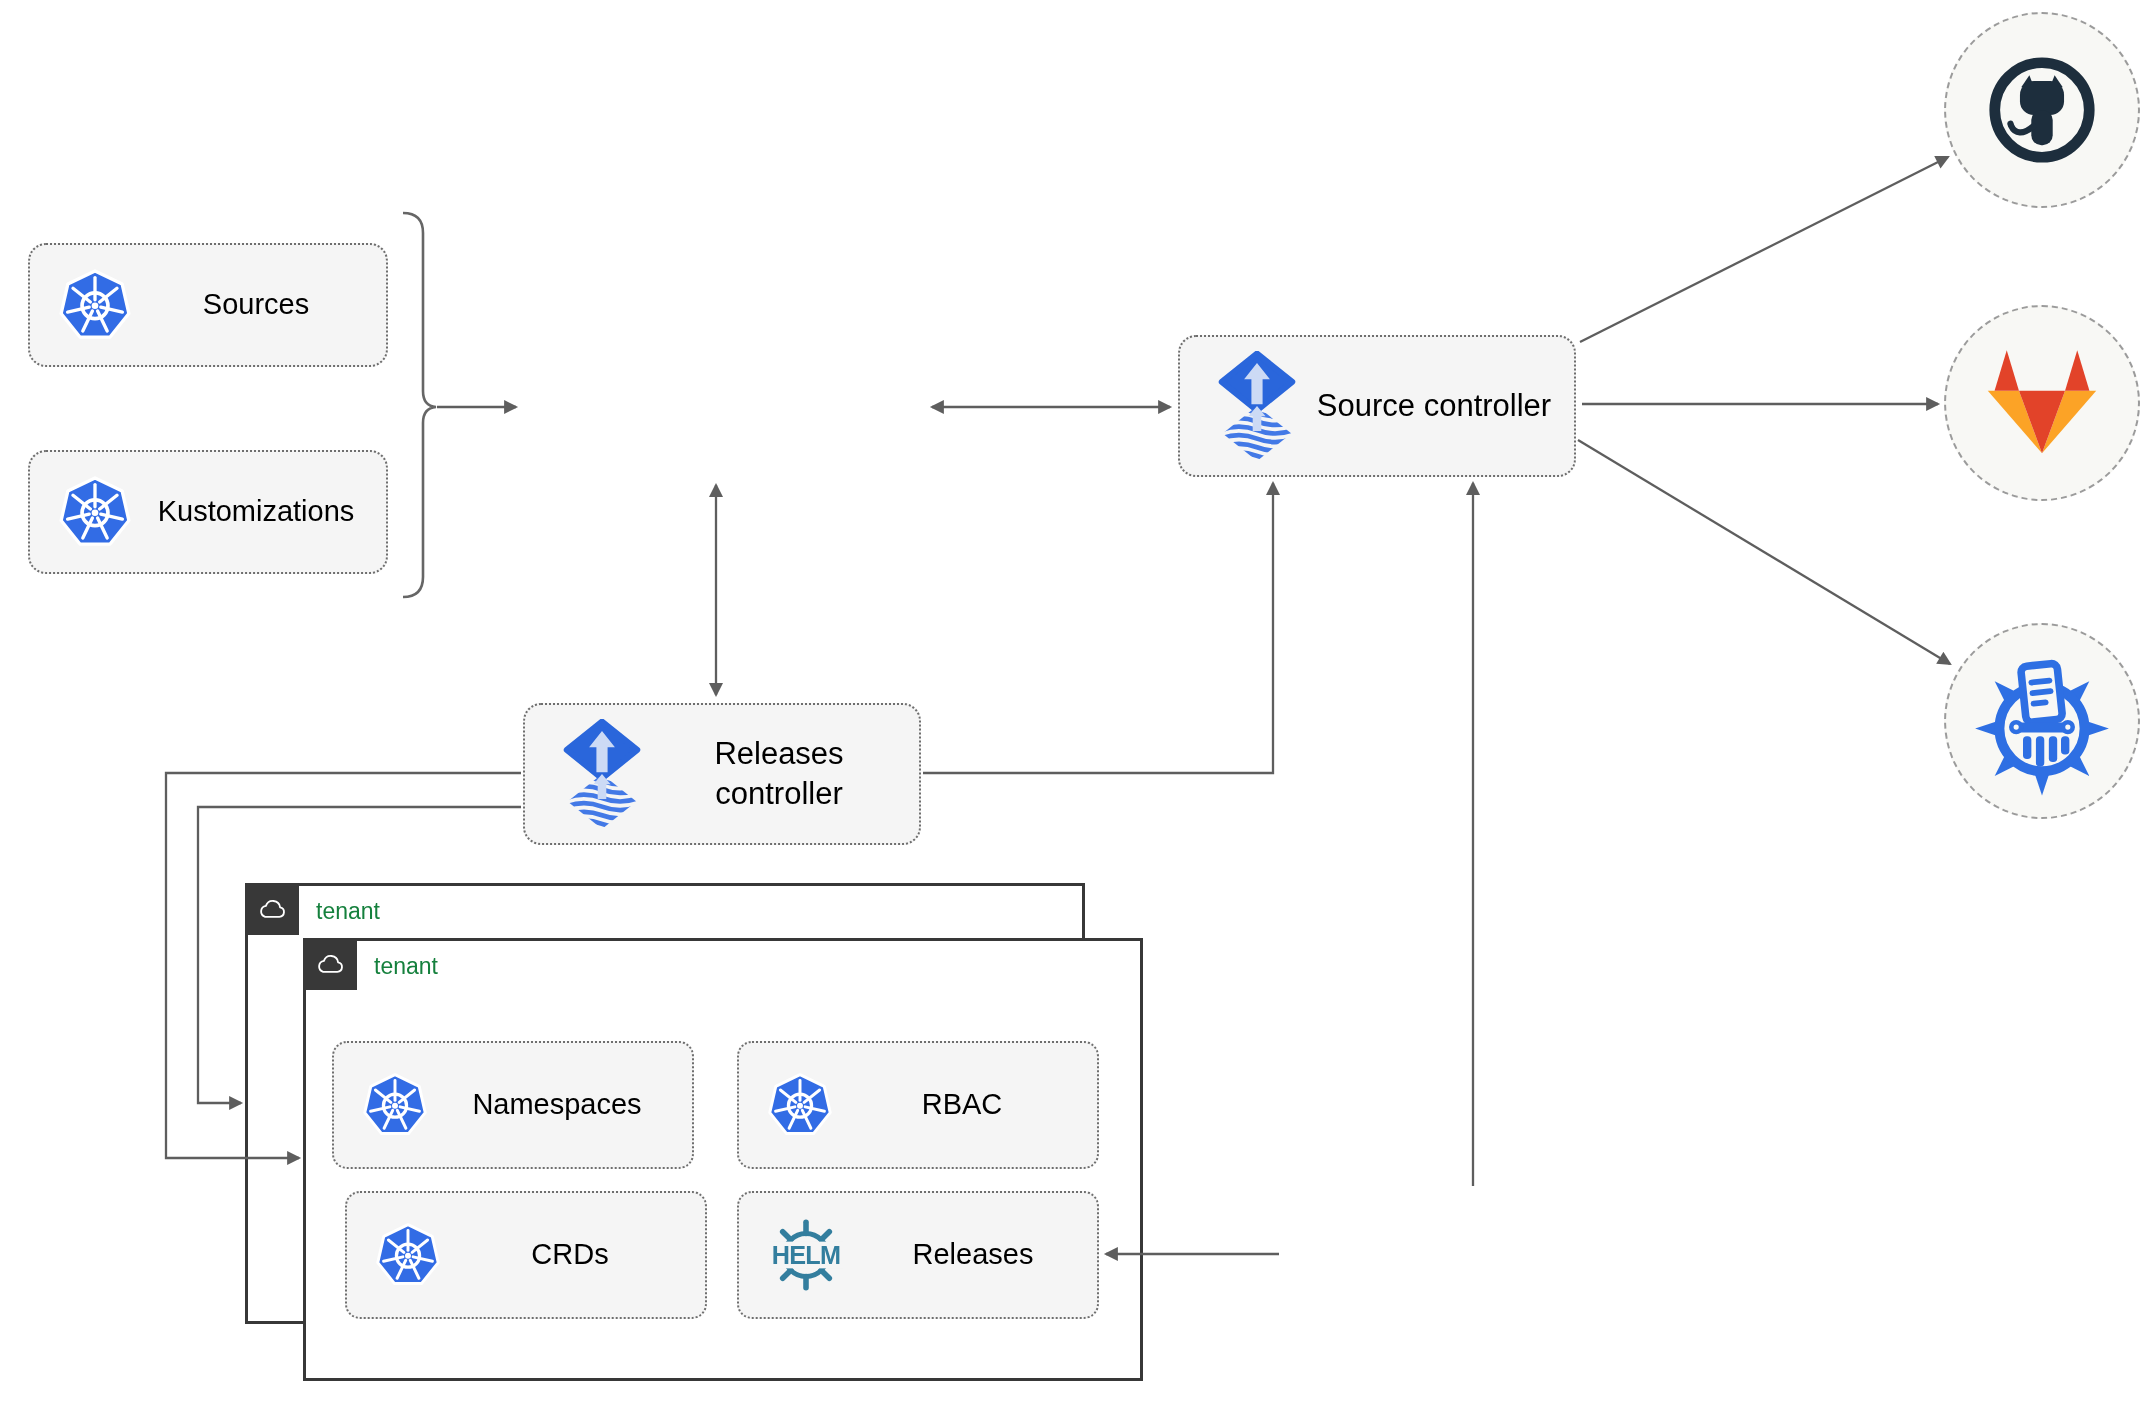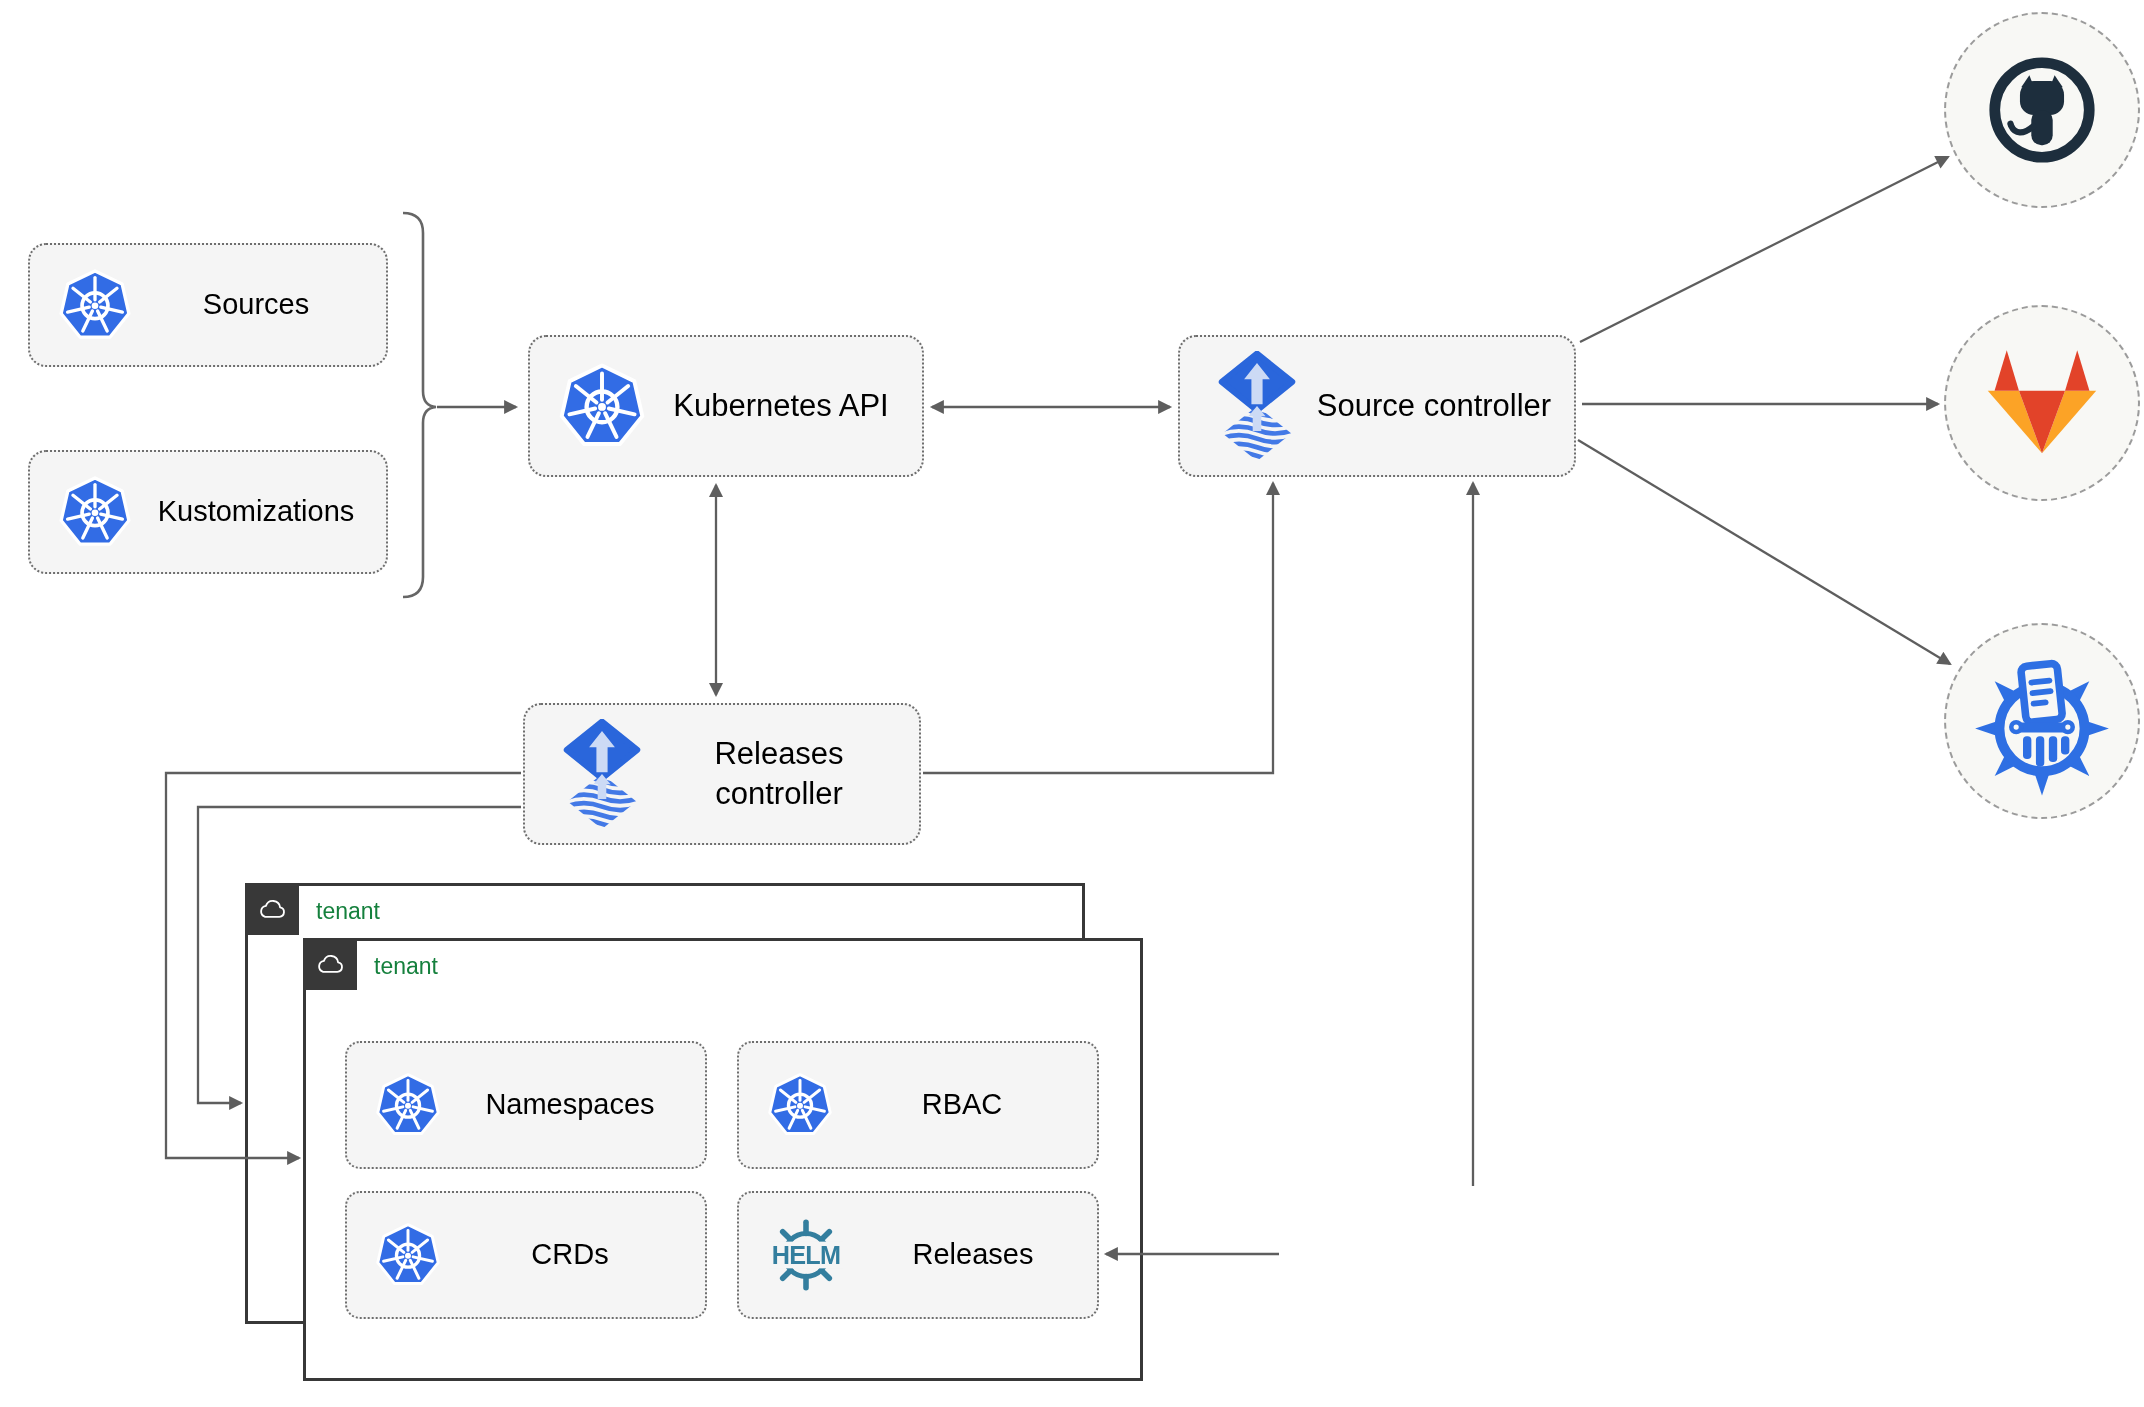--- a/index.html
+++ b/index.html
@@ -160,21 +160,21 @@
 
   <div class="tenant" style="left:303px;top:938px;width:840px;height:443px">
     <div class="tenant-tab">
       <svg width="33" height="24">
           <use href="#sym-cloud"></use>
         </svg>
     </div>
     <span class="tenant-label">tenant</span>
   </div>
 
-  <div class="node small" style="left:345px;top:1041px;width:362px;height:128px">
+  <div class="node small" style="left:332px;top:1041px;width:362px;height:128px">
     <svg class="icon" width="66" height="66">
         <use href="#sym-k8s"></use>
       </svg>
     <div class="label">Namespaces</div>
   </div>
 
   <div class="node small" style="left:737px;top:1041px;width:362px;height:128px">
     <svg class="icon" width="66" height="66">
         <use href="#sym-k8s"></use>
       </svg>
@@ -202,26 +202,20 @@
     <div class="label">Sources</div>
   </div>
 
   <div class="node" style="left:28px;top:450px;width:360px;height:124px">
     <svg class="icon" width="74" height="74">
         <use href="#sym-k8s"></use>
       </svg>
     <div class="label">Kustomizations</div>
   </div>
 
-  <div class="node big" style="left:528px;top:335px;width:396px;height:142px">
-    <svg class="icon" width="88" height="88">
-        <use href="#sym-k8s"></use>
-      </svg>
-    <div class="label">Kubernetes API</div>
-  </div>
 
   <div class="node big" style="left:1178px;top:335px;width:398px;height:142px">
     <svg class="icon" width="86" height="110" style="margin-left:34px">
         <use href="#sym-flux"></use>
       </svg>
     <div class="label">Source controller</div>
   </div>
 
   <div class="node big" style="left:523px;top:703px;width:398px;height:142px">
     <svg class="icon" width="86" height="110" style="margin-left:34px">

